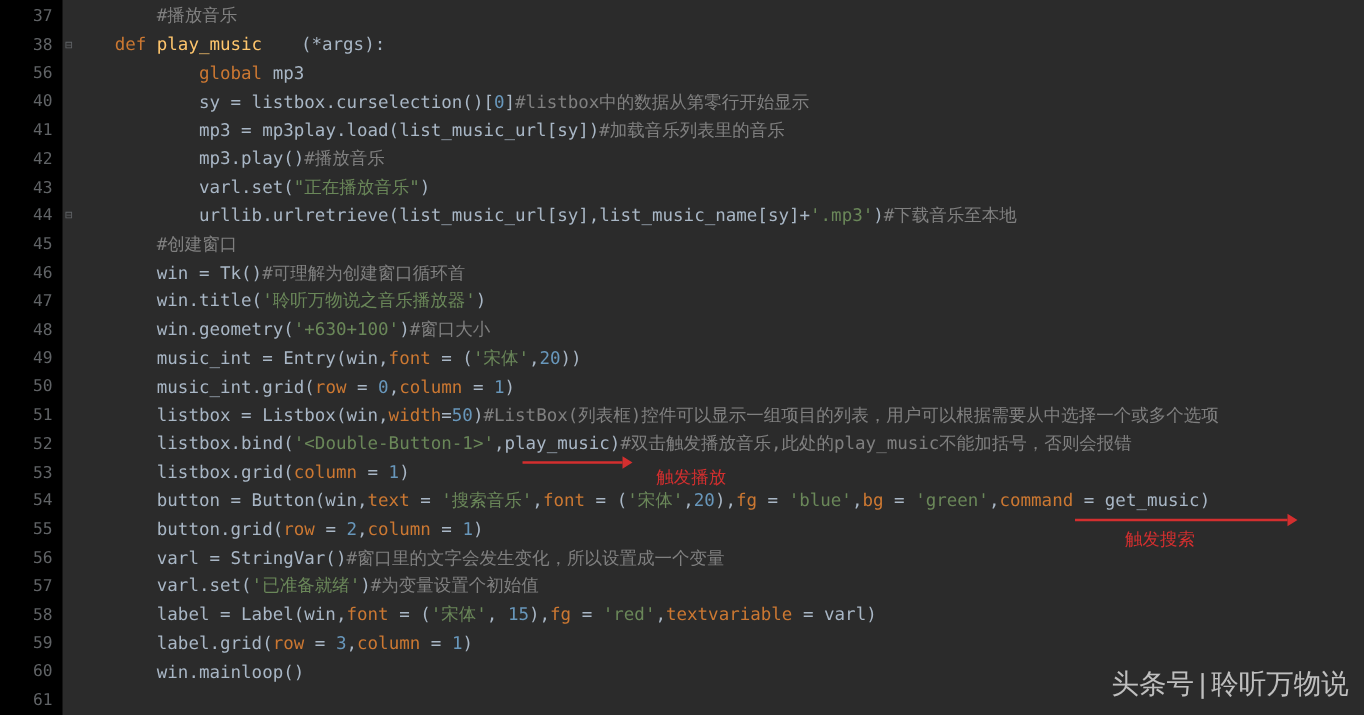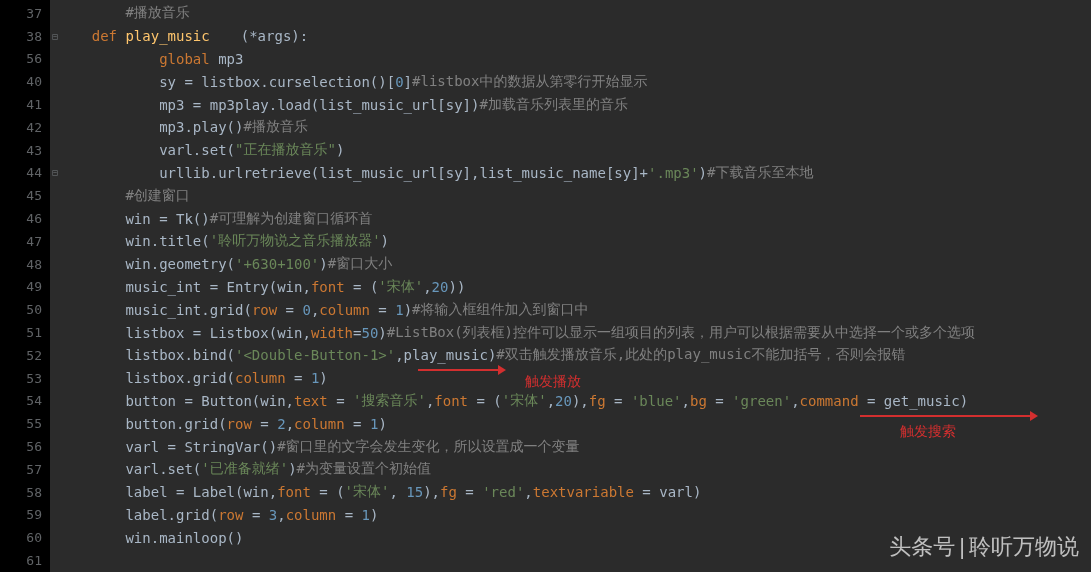--- a/index.html
+++ b/index.html
@@ -184,21 +184,21 @@
     <div class="code-row"><span>            </span><span class="id">sy = listbox.curselection()[</span><span class="num">0</span><span class="id">]</span><span class="com">#listbox中的数据从第零行开始显示</span></div>
     <div class="code-row"><span>            </span><span class="id">mp3 = mp3play.load(list_music_url[sy])</span><span class="com">#加载音乐列表里的音乐</span></div>
     <div class="code-row"><span>            </span><span class="id">mp3.play()</span><span class="com">#播放音乐</span></div>
     <div class="code-row"><span>            </span><span class="id">varl.set(</span><span class="str">"正在播放音乐"</span><span class="id">)</span></div>
     <div class="code-row"><span>            </span><span class="id">urllib.urlretrieve(list_music_url[sy],list_music_name[sy]+</span><span class="str">'.mp3'</span><span class="id">)</span><span class="com">#下载音乐至本地</span></div>
     <div class="code-row"><span>        </span><span class="com">#创建窗口</span></div>
     <div class="code-row"><span>        </span><span class="id">win = Tk()</span><span class="com">#可理解为创建窗口循环首</span></div>
     <div class="code-row"><span>        </span><span class="id">win.title(</span><span class="str">'聆听万物说之音乐播放器'</span><span class="id">)</span></div>
     <div class="code-row"><span>        </span><span class="id">win.geometry(</span><span class="str">'+630+100'</span><span class="id">)</span><span class="com">#窗口大小</span></div>
     <div class="code-row"><span>        </span><span class="id">music_int = Entry(win,</span><span class="kw">font</span><span class="id"> = (</span><span class="str">'宋体'</span><span class="id">,</span><span class="num">20</span><span class="id">))</span></div>
-    <div class="code-row"><span>        </span><span class="id">music_int.grid(</span><span class="kw">row</span><span class="id"> = </span><span class="num">0</span><span class="id">,</span><span class="kw">column</span><span class="id"> = </span><span class="num">1</span><span class="id">)</span><span class="com">#将输入框组件加入到窗口中</span></div>
+    <div class="code-row"><span>        </span><span class="id">music_int.grid(</span><span class="kw">row</span><span class="id"> = </span><span class="num">0</span><span class="id">,</span><span class="kw">column</span><span class="id"> = </span><span class="num">1</span><span class="id">)</span></div>
     <div class="code-row"><span>        </span><span class="id">listbox = Listbox(win,</span><span class="kw">width</span><span class="id">=</span><span class="num">50</span><span class="id">)</span><span class="com">#ListBox(列表框)控件可以显示一组项目的列表，用户可以根据需要从中选择一个或多个选项</span></div>
     <div class="code-row"><span>        </span><span class="id">listbox.bind(</span><span class="str">'&lt;Double-Button-1&gt;'</span><span class="id">,play_music)</span><span class="com">#双击触发播放音乐,此处的play_music不能加括号，否则会报错</span></div>
     <div class="code-row"><span>        </span><span class="id">listbox.grid(</span><span class="kw">column</span><span class="id"> = </span><span class="num">1</span><span class="id">)</span></div>
     <div class="code-row"><span>        </span><span class="id">button = Button(win,</span><span class="kw">text</span><span class="id"> = </span><span class="str">'搜索音乐'</span><span class="id">,</span><span class="kw">font</span><span class="id"> = (</span><span class="str">'宋体'</span><span class="id">,</span><span class="num">20</span><span class="id">),</span><span class="kw">fg</span><span class="id"> = </span><span class="str">'blue'</span><span class="id">,</span><span class="kw">bg</span><span class="id"> = </span><span class="str">'green'</span><span class="id">,</span><span class="kw">command</span><span class="id"> = get_music)</span></div>
     <div class="code-row"><span>        </span><span class="id">button.grid(</span><span class="kw">row</span><span class="id"> = </span><span class="num">2</span><span class="id">,</span><span class="kw">column</span><span class="id"> = </span><span class="num">1</span><span class="id">)</span></div>
     <div class="code-row"><span>        </span><span class="id">varl = StringVar()</span><span class="com">#窗口里的文字会发生变化，所以设置成一个变量</span></div>
     <div class="code-row"><span>        </span><span class="id">varl.set(</span><span class="str">'已准备就绪'</span><span class="id">)</span><span class="com">#为变量设置个初始值</span></div>
     <div class="code-row"><span>        </span><span class="id">label = Label(win,</span><span class="kw">font</span><span class="id"> = (</span><span class="str">'宋体'</span><span class="id">, </span><span class="num">15</span><span class="id">),</span><span class="kw">fg</span><span class="id"> = </span><span class="str">'red'</span><span class="id">,</span><span class="kw">textvariable</span><span class="id"> = varl)</span></div>
     <div class="code-row"><span>        </span><span class="id">label.grid(</span><span class="kw">row</span><span class="id"> = </span><span class="num">3</span><span class="id">,</span><span class="kw">column</span><span class="id"> = </span><span class="num">1</span><span class="id">)</span></div>
     <div class="code-row"><span>        </span><span class="id">win.mainloop()</span></div>

